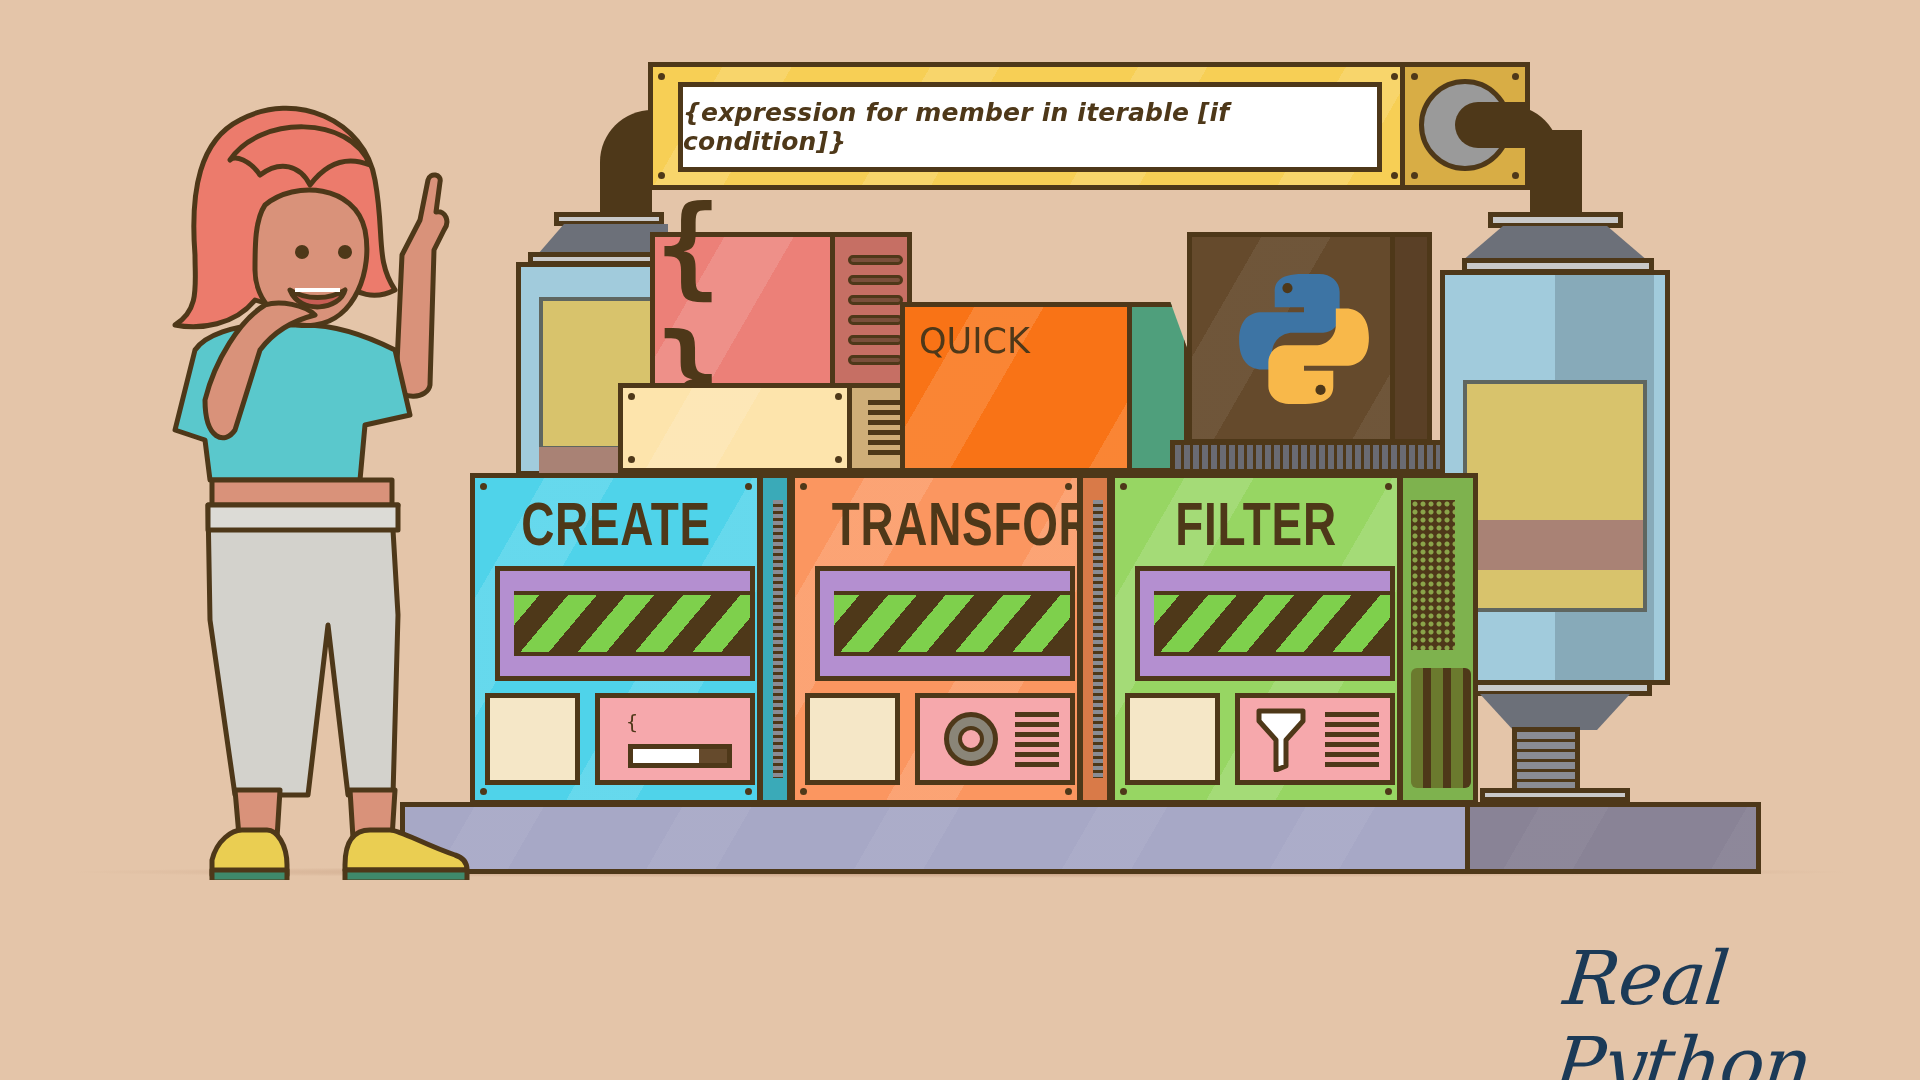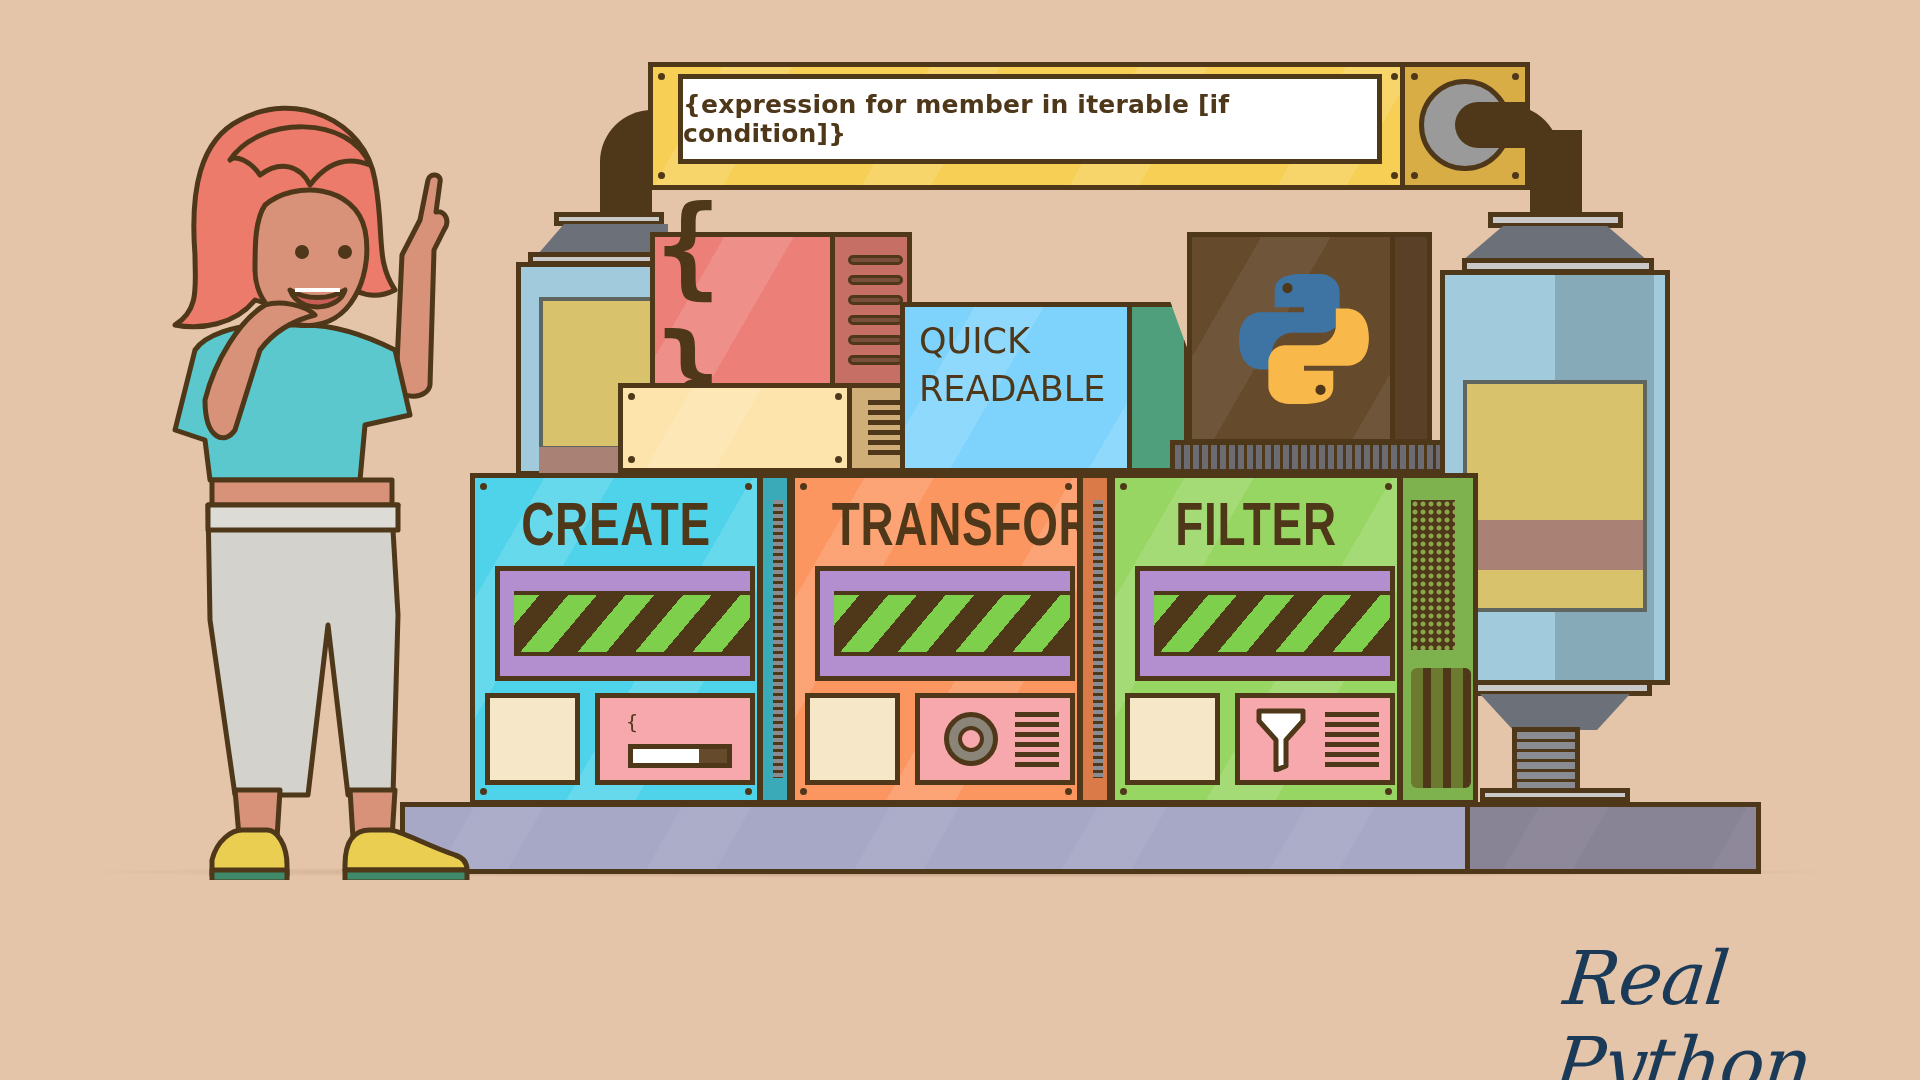--- a/index.html
+++ b/index.html
@@ -3,21 +3,21 @@
 <meta charset="utf-8">
 <style>
   html,body{margin:0;padding:0;}
   body{width:1920px;height:1080px;background:#e4c5a9;position:relative;overflow:hidden;font-family:"DejaVu Sans",sans-serif;}
   .abs{position:absolute;}
   .ol{border:5px solid #4e3819;box-sizing:border-box;}
   .rivet{position:absolute;width:7px;height:7px;border-radius:50%;background:#4e3819;}
   .shine{position:absolute;inset:0;background:repeating-linear-gradient(120deg,rgba(255,255,255,0) 0 60px,rgba(255,255,255,.13) 60px 120px,rgba(255,255,255,0) 120px 180px);pointer-events:none;}
   
   #banner{left:648px;top:62px;width:760px;height:128px;background:#f7cf55;}
-  #banner-text-box{left:678px;top:74px;width:704px;height:90px;background:#fff;}
+  #banner-text-box{left:678px;top:82px;width:704px;height:90px;background:#fff;font-style:italic;}
   #banner-text{position:absolute;left:0;right:0;top:0;bottom:0;display:flex;align-items:center;justify-content:center;font-weight:bold;font-size:25px;color:#4e3819;letter-spacing:.2px;}
   #banner-plate{left:1400px;top:62px;width:130px;height:128px;background:#d8ad45;}
   
   .pipe{background:#4e3819;position:absolute;}
   
   .tank-glass{background:#a1cbdc;}
   .tank-fill{background:#d8c36c;}
   .tank-band{background:#a98275;}
   .cap{background:#6c7079;}
   .ring{background:#c9c9c9;}
@@ -98,25 +98,24 @@
   <div class="shine"></div>
   <div class="rivet" style="left:5px;top:5px"></div>
     <div class="rivet" style="right:5px;top:5px"></div>
   <div class="rivet" style="left:5px;bottom:5px"></div>
     <div class="rivet" style="right:5px;bottom:5px"></div>
 </div>
 <div class="abs ol" style="left:847px;top:383px;width:58px;height:90px;background:#cfae78;">
   <div class="abs" style="left:16px;top:12px;width:36px;height:60px;background:repeating-linear-gradient(180deg,#4e3819 0 5px,transparent 5px 10px);"></div>
 </div>
 
-<div class="abs ol" style="left:900px;top:302px;width:232px;height:171px;background:#7dd3fc;">
+<div class="abs ol" style="left:900px;top:302px;width:232px;height:171px;background:#f97316;">
   <div class="shine"></div>
   <div id="quick-lines">
     <div>QUICK</div>
-    <div>READABLE</div>
   </div>
 </div>
 <div class="abs ol" style="left:1127px;top:302px;width:62px;height:171px;background:#4f9f7c;clip-path:polygon(0 0,70% 0,100% 30%,100% 100%,0 100%);"></div>
 
 <div class="abs ol" style="left:1187px;top:232px;width:245px;height:212px;background:#654a2c;">
   <div class="shine" style="opacity:.5"></div>
   <div class="abs" style="right:0;top:0;bottom:0;width:32px;border-left:5px solid #4e3819;background:#5a4026;"></div>
   <svg class="abs" style="left:42px;top:32px" width="140" height="140" viewBox="0 0 110 110">
     <path d="M54 4c-20 0-22 8-22 14v12h23v4H22C12 34 4 40 4 56s8 23 18 23h8V66c0-9 7-16 16-16h24c7 0 13-6 13-13V18c0-8-7-14-16-14z" fill="#3d74a4"></path>
     <circle cx="42" cy="15" r="4" fill="#4e3819"></circle>

